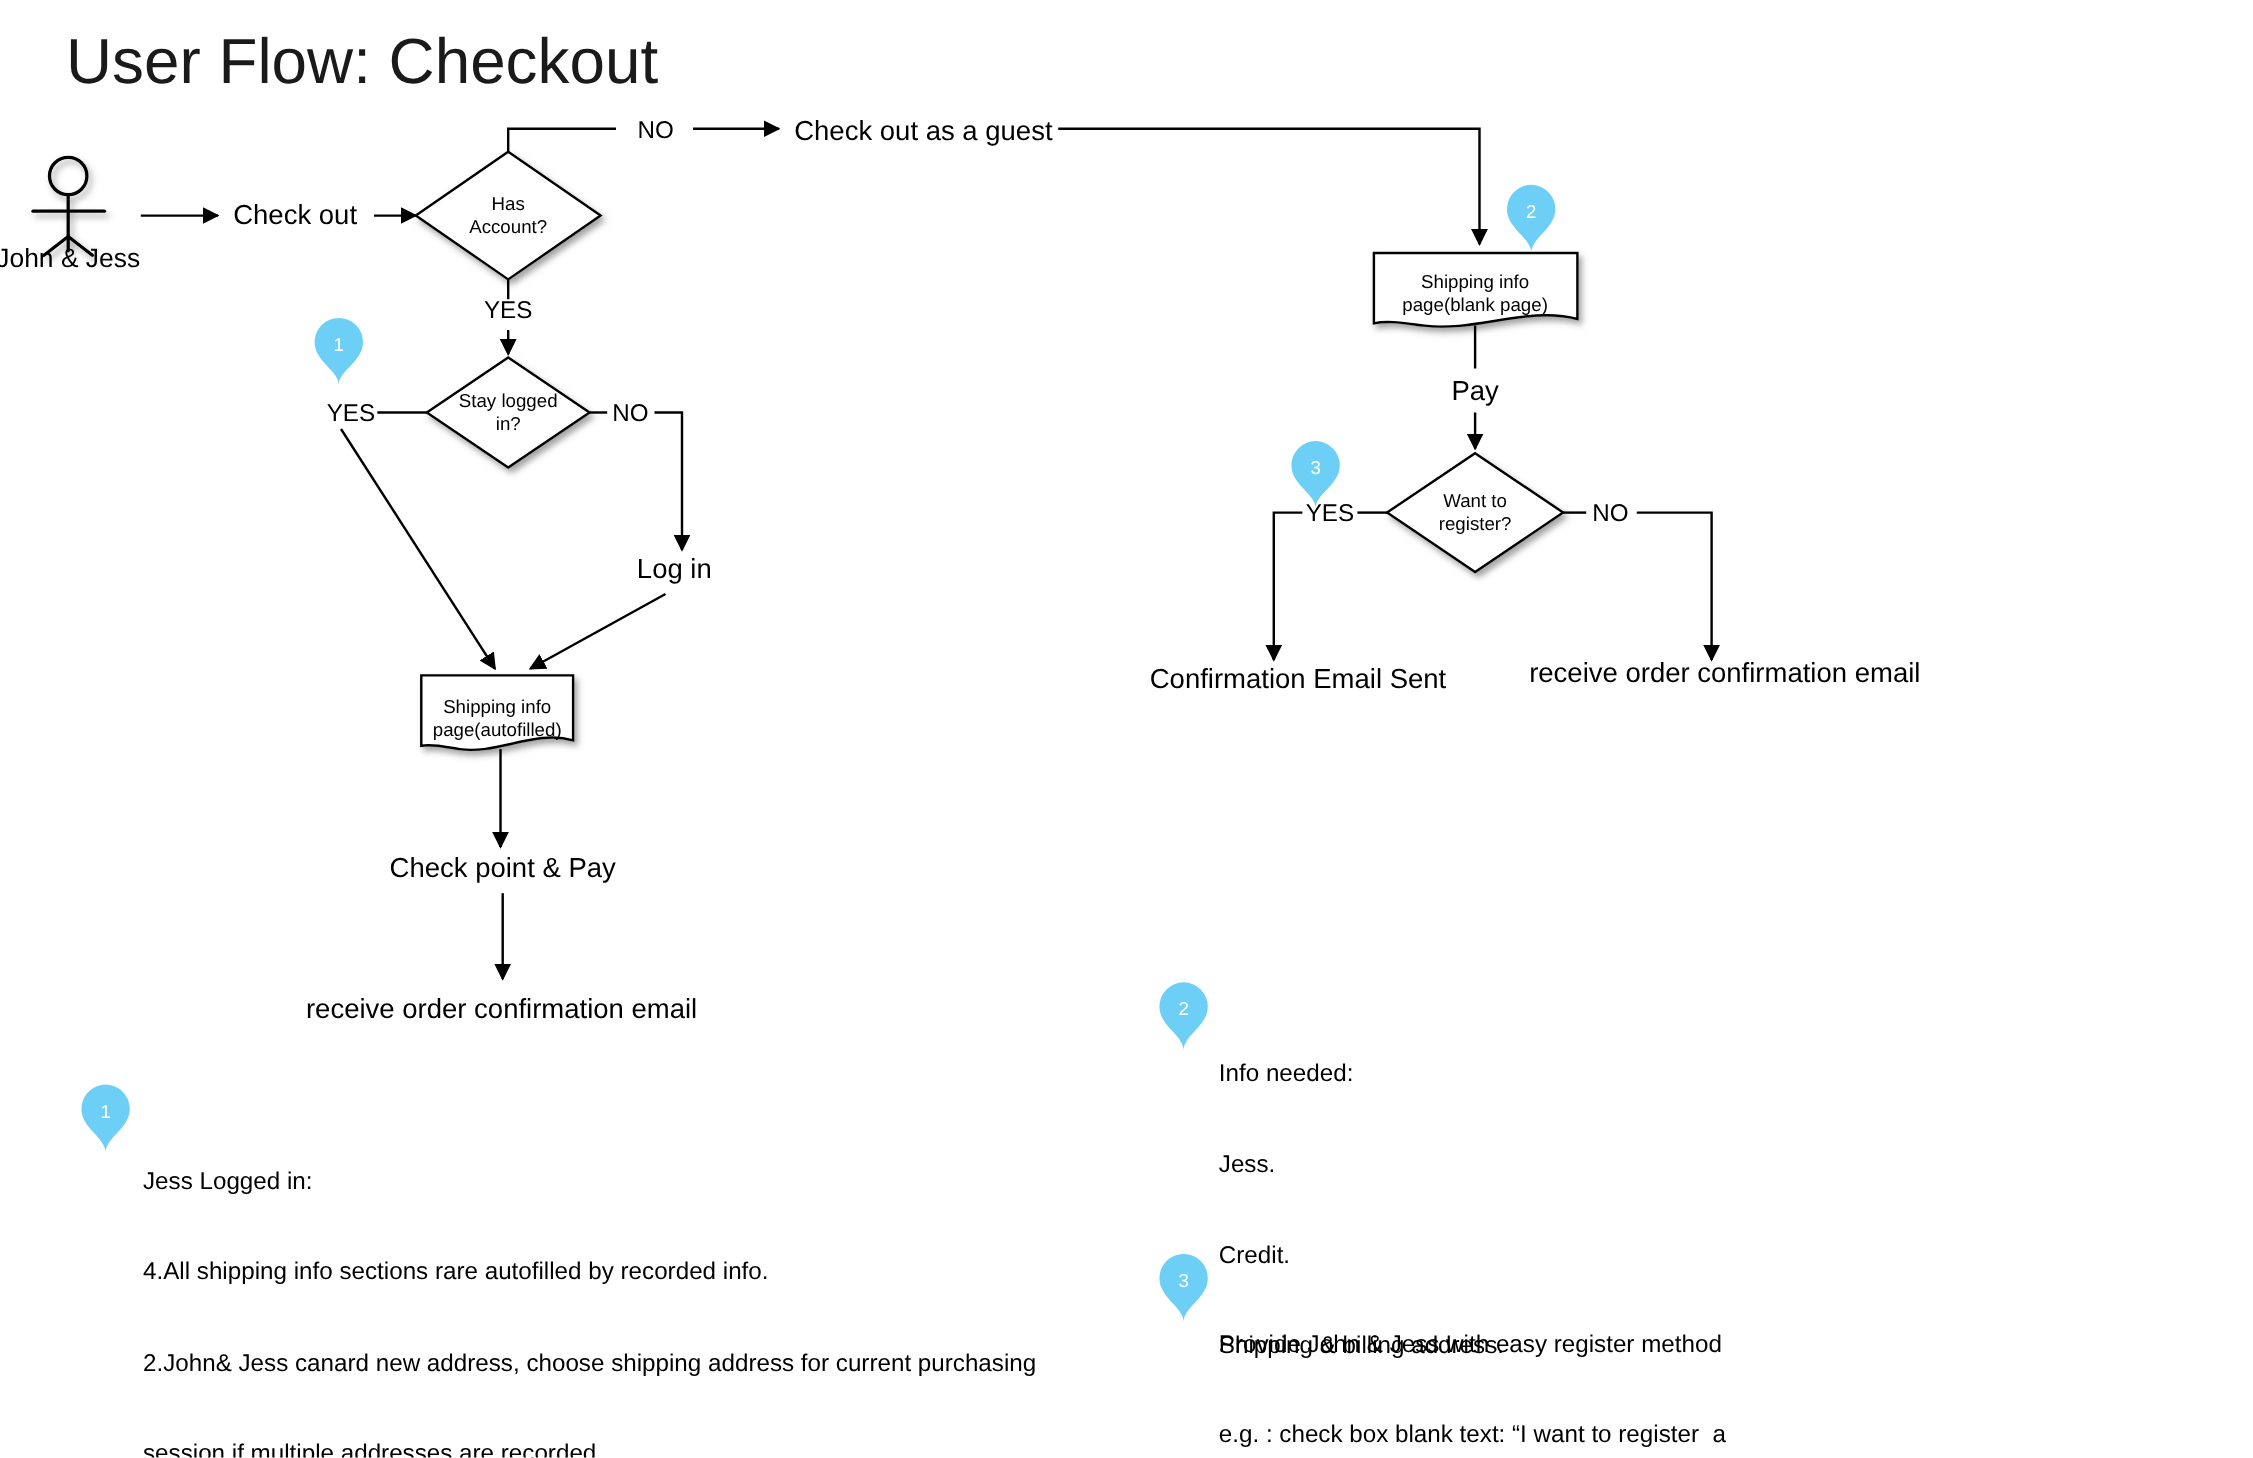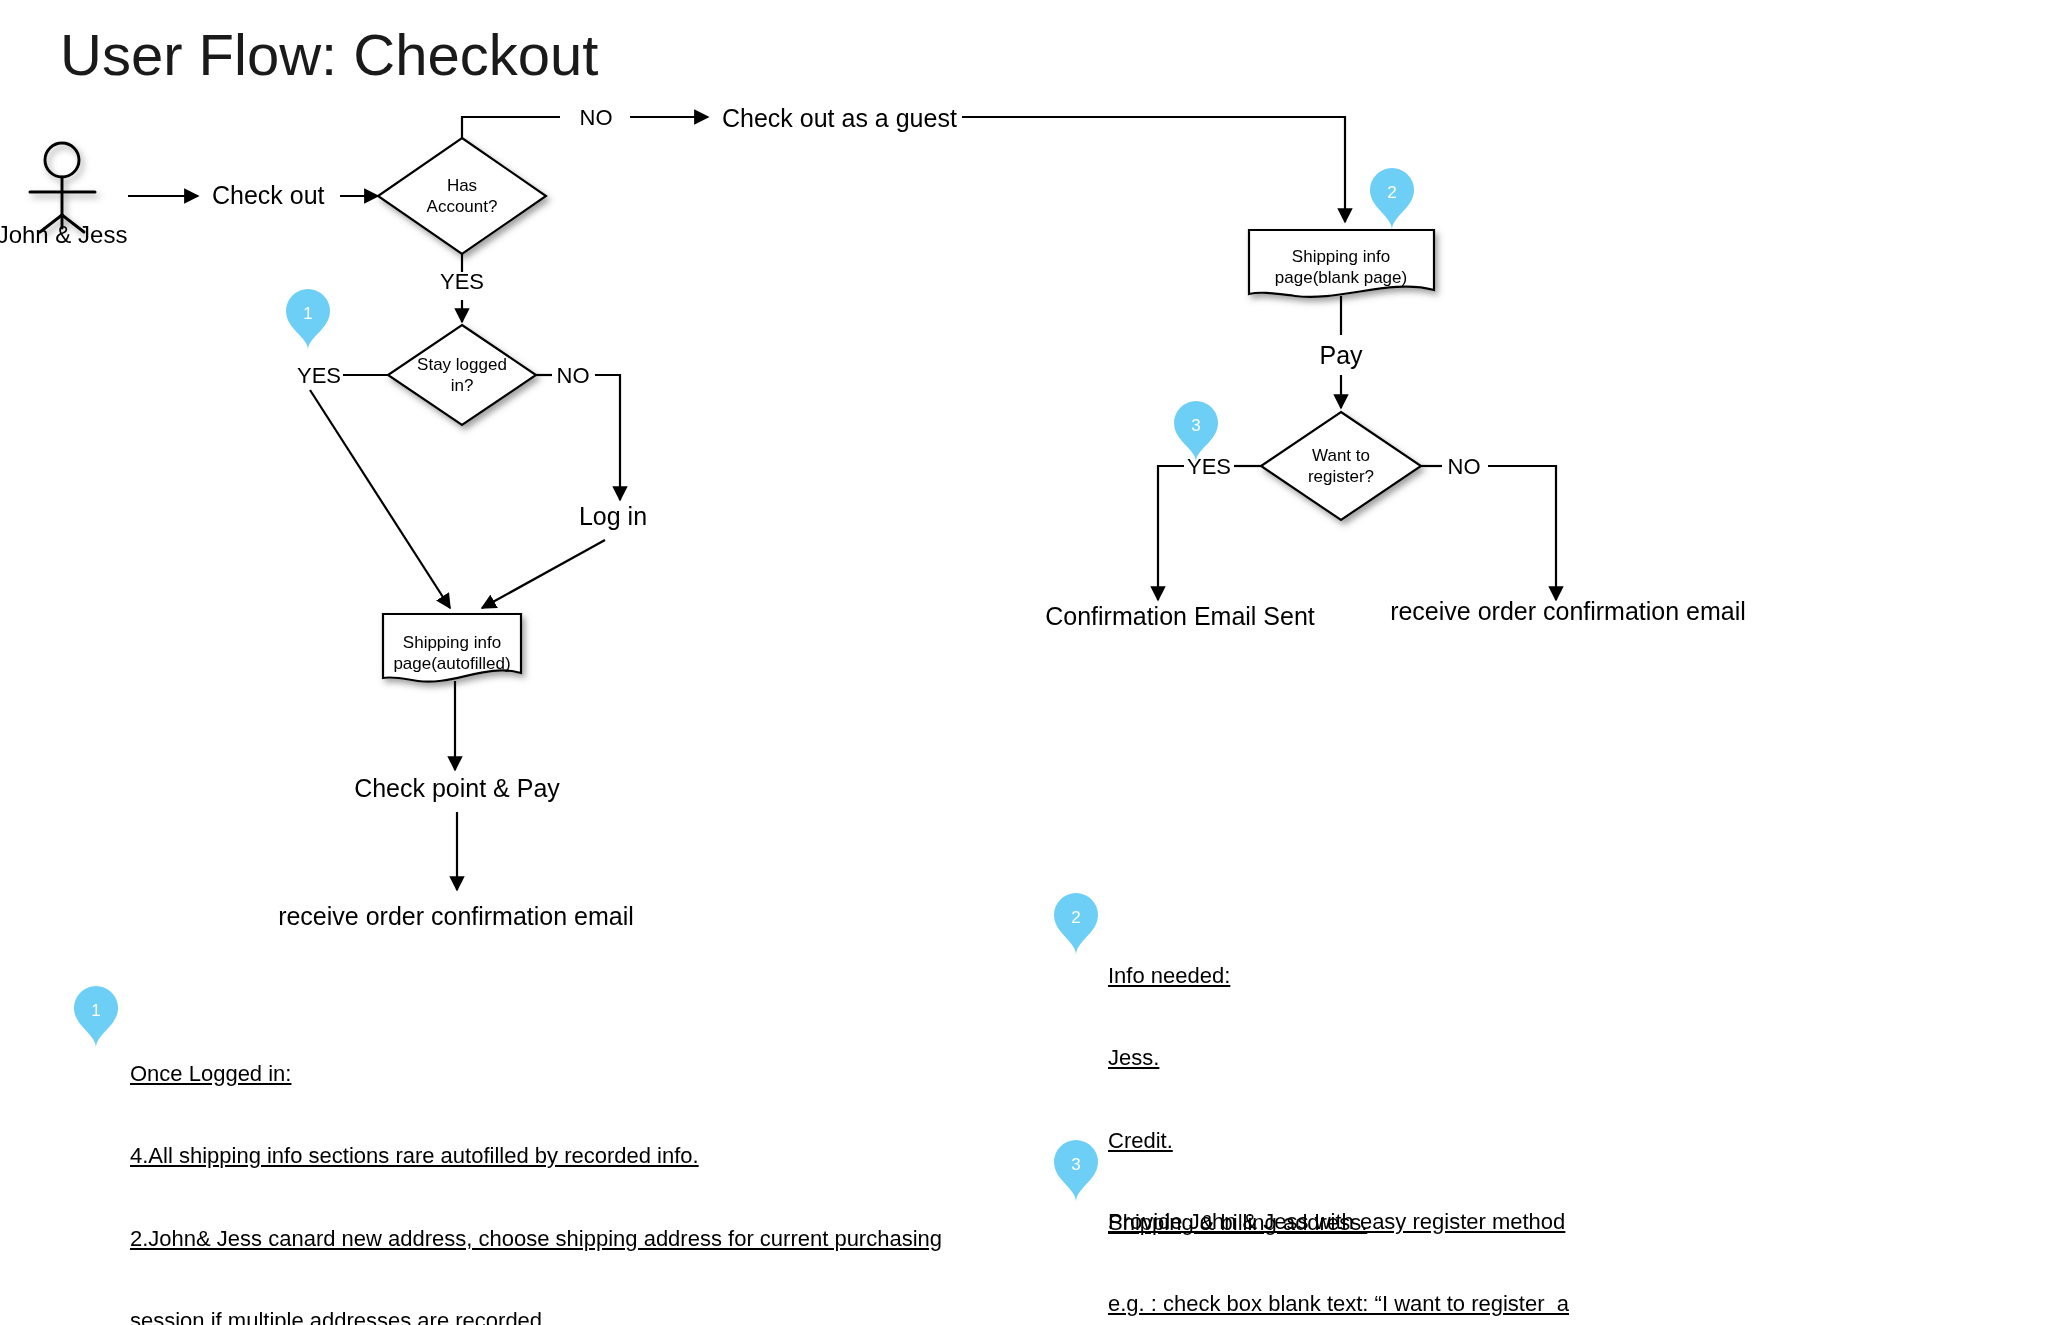--- a/index.html
+++ b/index.html
@@ -93,21 +93,21 @@
   .note-text {
     font-size: 22px;
     fill: #000;
     font-family: "Liberation Sans", sans-serif;
     line-height: 1.33;
     white-space: pre-wrap;
   }
   .note-block {
     position: absolute;
   }
-  .note-line { display: block; height: 24px; text-decoration: underline; }
+  .note-line { display: block; height: 24px; }
 </style>
 </head>
 <body>
 
 <div id="canvas-root">
 
 <svg id="flow" viewBox="0 0 2048 1325" xmlns="http://www.w3.org/2000/svg">
   <defs>
     <marker id="arrow" viewBox="0 0 10 10" refX="9" refY="5" markerWidth="7" markerHeight="7" orient="auto-start-reverse">
       <path d="M 0 0 L 10 5 L 0 10 z" fill="#000"></path>
@@ -236,21 +236,21 @@
     <text class="pin-num" x="1076" y="923">2</text>
   </g>
 
   <g>
     <path class="pin-shape" d="M 1076 1162 C 1076 1178 1076 1188 1076 1202 C 1076 1188 1098 1180 1098 1162 A 22 22 0 1 0 1054 1162 C 1054 1180 1076 1188 1076 1202"></path>
     <text class="pin-num" x="1076" y="1170">3</text>
   </g>
 </svg>
 
 <div class="note-block note-text" style="left:130px; top:1000px; width:820px;">
-  <span class="note-line">Once Logged in:</span>
+  <span class="note-line">Jess Logged in:</span>
   <span class="note-line">4.All shipping info sections rare autofilled by recorded info.</span>
   <span class="note-line">2.John&amp; Jess canard new address, choose shipping address for current purchasing</span>
   <span class="note-line">session if multiple addresses are recorded.</span>
   
   
   
 </div>
 
 <div class="note-block note-text" style="left:1108px; top:902px; width:620px;">
   <span class="note-line">Info needed:</span>

